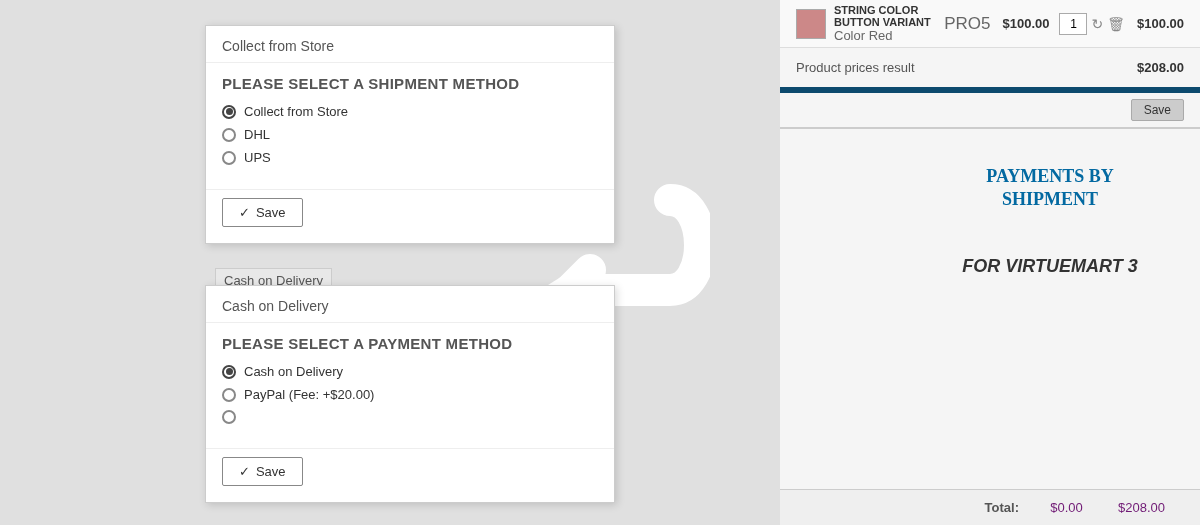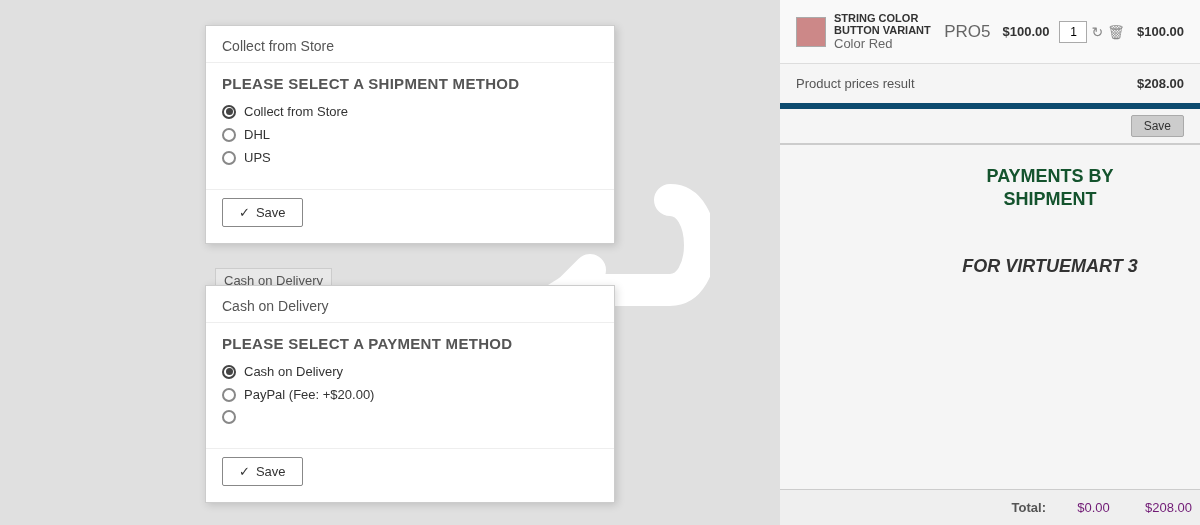--- a/index.html
+++ b/index.html
@@ -197,24 +197,24 @@
     
     .promo-text {
       position: absolute;
       top: 165px;
       right: 40px;
       width: 220px;
       text-align: center;
     }
 
     .promo-line1 {
-      font-family: Liberation Sans, sans-serif;
+      font-family: Liberation Serif, serif;
       font-size: 18px;
       font-weight: 900;
-      color: #14532d;
+      color: #0369a1;
       text-transform: uppercase;
       font-variant: small-caps;
       line-height: 1.3;
     }
 
     .promo-line2 {
       font-family: 'Arial Black', Arial, sans-serif;
       font-size: 18px;
       font-weight: 900;
       color: #333;
@@ -235,21 +235,21 @@
       background: #f5f5f5;
     }
 
     .right-top-row {
       display: flex;
       justify-content: flex-end;
       align-items: center;
       padding: 8px 16px;
       border-bottom: 1px solid #ddd;
       background: #f9f9f9;
-      height: 64px;
+      height: 48px;
     }
 
     .right-price-row {
       display: flex;
       justify-content: space-between;
       align-items: center;
       padding: 12px 16px;
       border-bottom: 6px solid #0c4a6e;
       background: #f5f5f5;
     }
@@ -263,21 +263,21 @@
     }
 
     .right-total-row {
       position: absolute;
       bottom: 0;
       left: 0;
       right: 0;
       display: flex;
       justify-content: flex-end;
       align-items: center;
-      padding: 10px 4px;
+      padding: 10px 31px;
       background: #efefef;
       border-top: 1px solid #ccc;
       gap: 20px;
     }
 
     .total-label {
       font-weight: bold;
       color: #555;
     }
 

